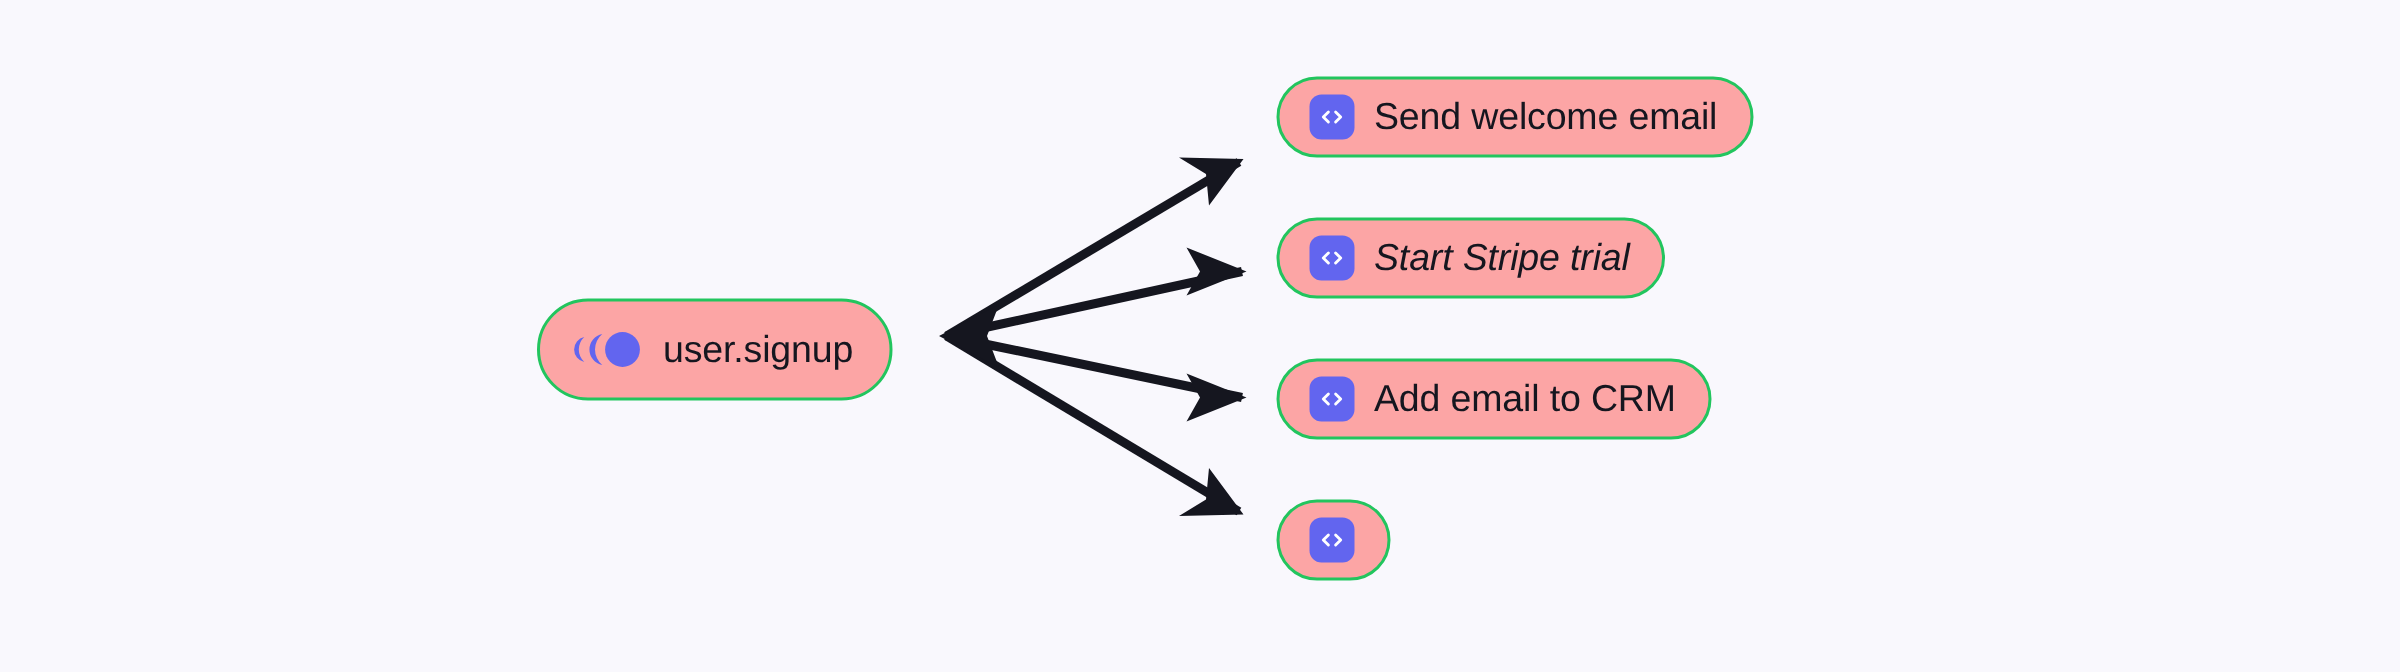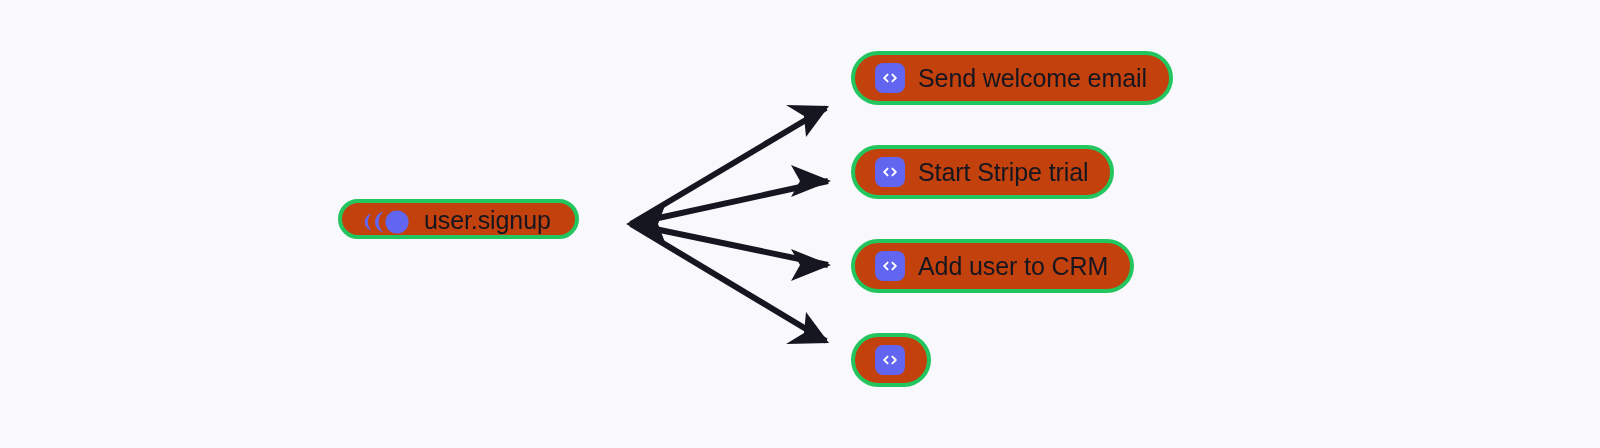--- a/index.html
+++ b/index.html
@@ -25,37 +25,36 @@
     top: 0;
     width: 1600px;
     height: 448px;
     pointer-events: none;
   }
   .node {
     position: absolute;
     box-sizing: border-box;
     display: flex;
     align-items: center;
-    background: #c2410c;
-    border: 4px solid #22c55e;
+    background: #fca5a5;
+    border: 2px solid #22c55e;
     border-radius: 999px;
     white-space: nowrap;
   }
   .node-label {
     color: #15161f;
     letter-spacing: -0.1px;
   }
 
   
   .trigger-node {
-    left: 338px;
+    left: 358px;
     top: 199px;
-    height: 40px;
+    height: 68px;
     padding: 0 24px 0 22px;
-    align-items: flex-end;
   }
   .trigger-node .node-label {
     font-size: 25px;
     margin-left: 14px;
   }
   .signal-icon {
     display: block;
     width: 46px;
     height: 26px;
   }
@@ -76,21 +75,21 @@
     border-radius: 8px;
     background: #6265ef;
     display: flex;
     align-items: center;
     justify-content: center;
     flex: 0 0 auto;
   }
   .code-badge svg { display: block; }
 
   .an0 { top: 51px; }
-  .an1 { top: 145px; }
+  .an1 { top: 145px; font-style: italic; }
   .an2 { top: 239px; }
   .an3 { top: 333px; }
 </style>
 </head>
 <body>
 
 <div id="canvas">
 
   <svg id="edges" viewBox="0 0 1600 448" width="1600" height="448">
     <g stroke="#15161f" stroke-width="6" stroke-linecap="butt" fill="none">
@@ -141,21 +140,21 @@
     <span class="node-label">Start Stripe trial</span>
   </div>
 
   <div class="node action-node an2">
     <span class="code-badge">
       <svg width="18" height="18" viewBox="0 0 18 18" fill="none" stroke="#ffffff" stroke-width="1.9" stroke-linecap="round" stroke-linejoin="round" aria-hidden="true">
         <polyline points="6.6,5.6 3.2,9 6.6,12.4"></polyline>
         <polyline points="11.4,5.6 14.8,9 11.4,12.4"></polyline>
       </svg>
     </span>
-    <span class="node-label">Add user to CRM</span>
+    <span class="node-label">Add email to CRM</span>
   </div>
 
   <div class="node action-node an3">
     <span class="code-badge">
       <svg width="18" height="18" viewBox="0 0 18 18" fill="none" stroke="#ffffff" stroke-width="1.9" stroke-linecap="round" stroke-linejoin="round" aria-hidden="true">
         <polyline points="6.6,5.6 3.2,9 6.6,12.4"></polyline>
         <polyline points="11.4,5.6 14.8,9 11.4,12.4"></polyline>
       </svg>
     </span>
   </div>

